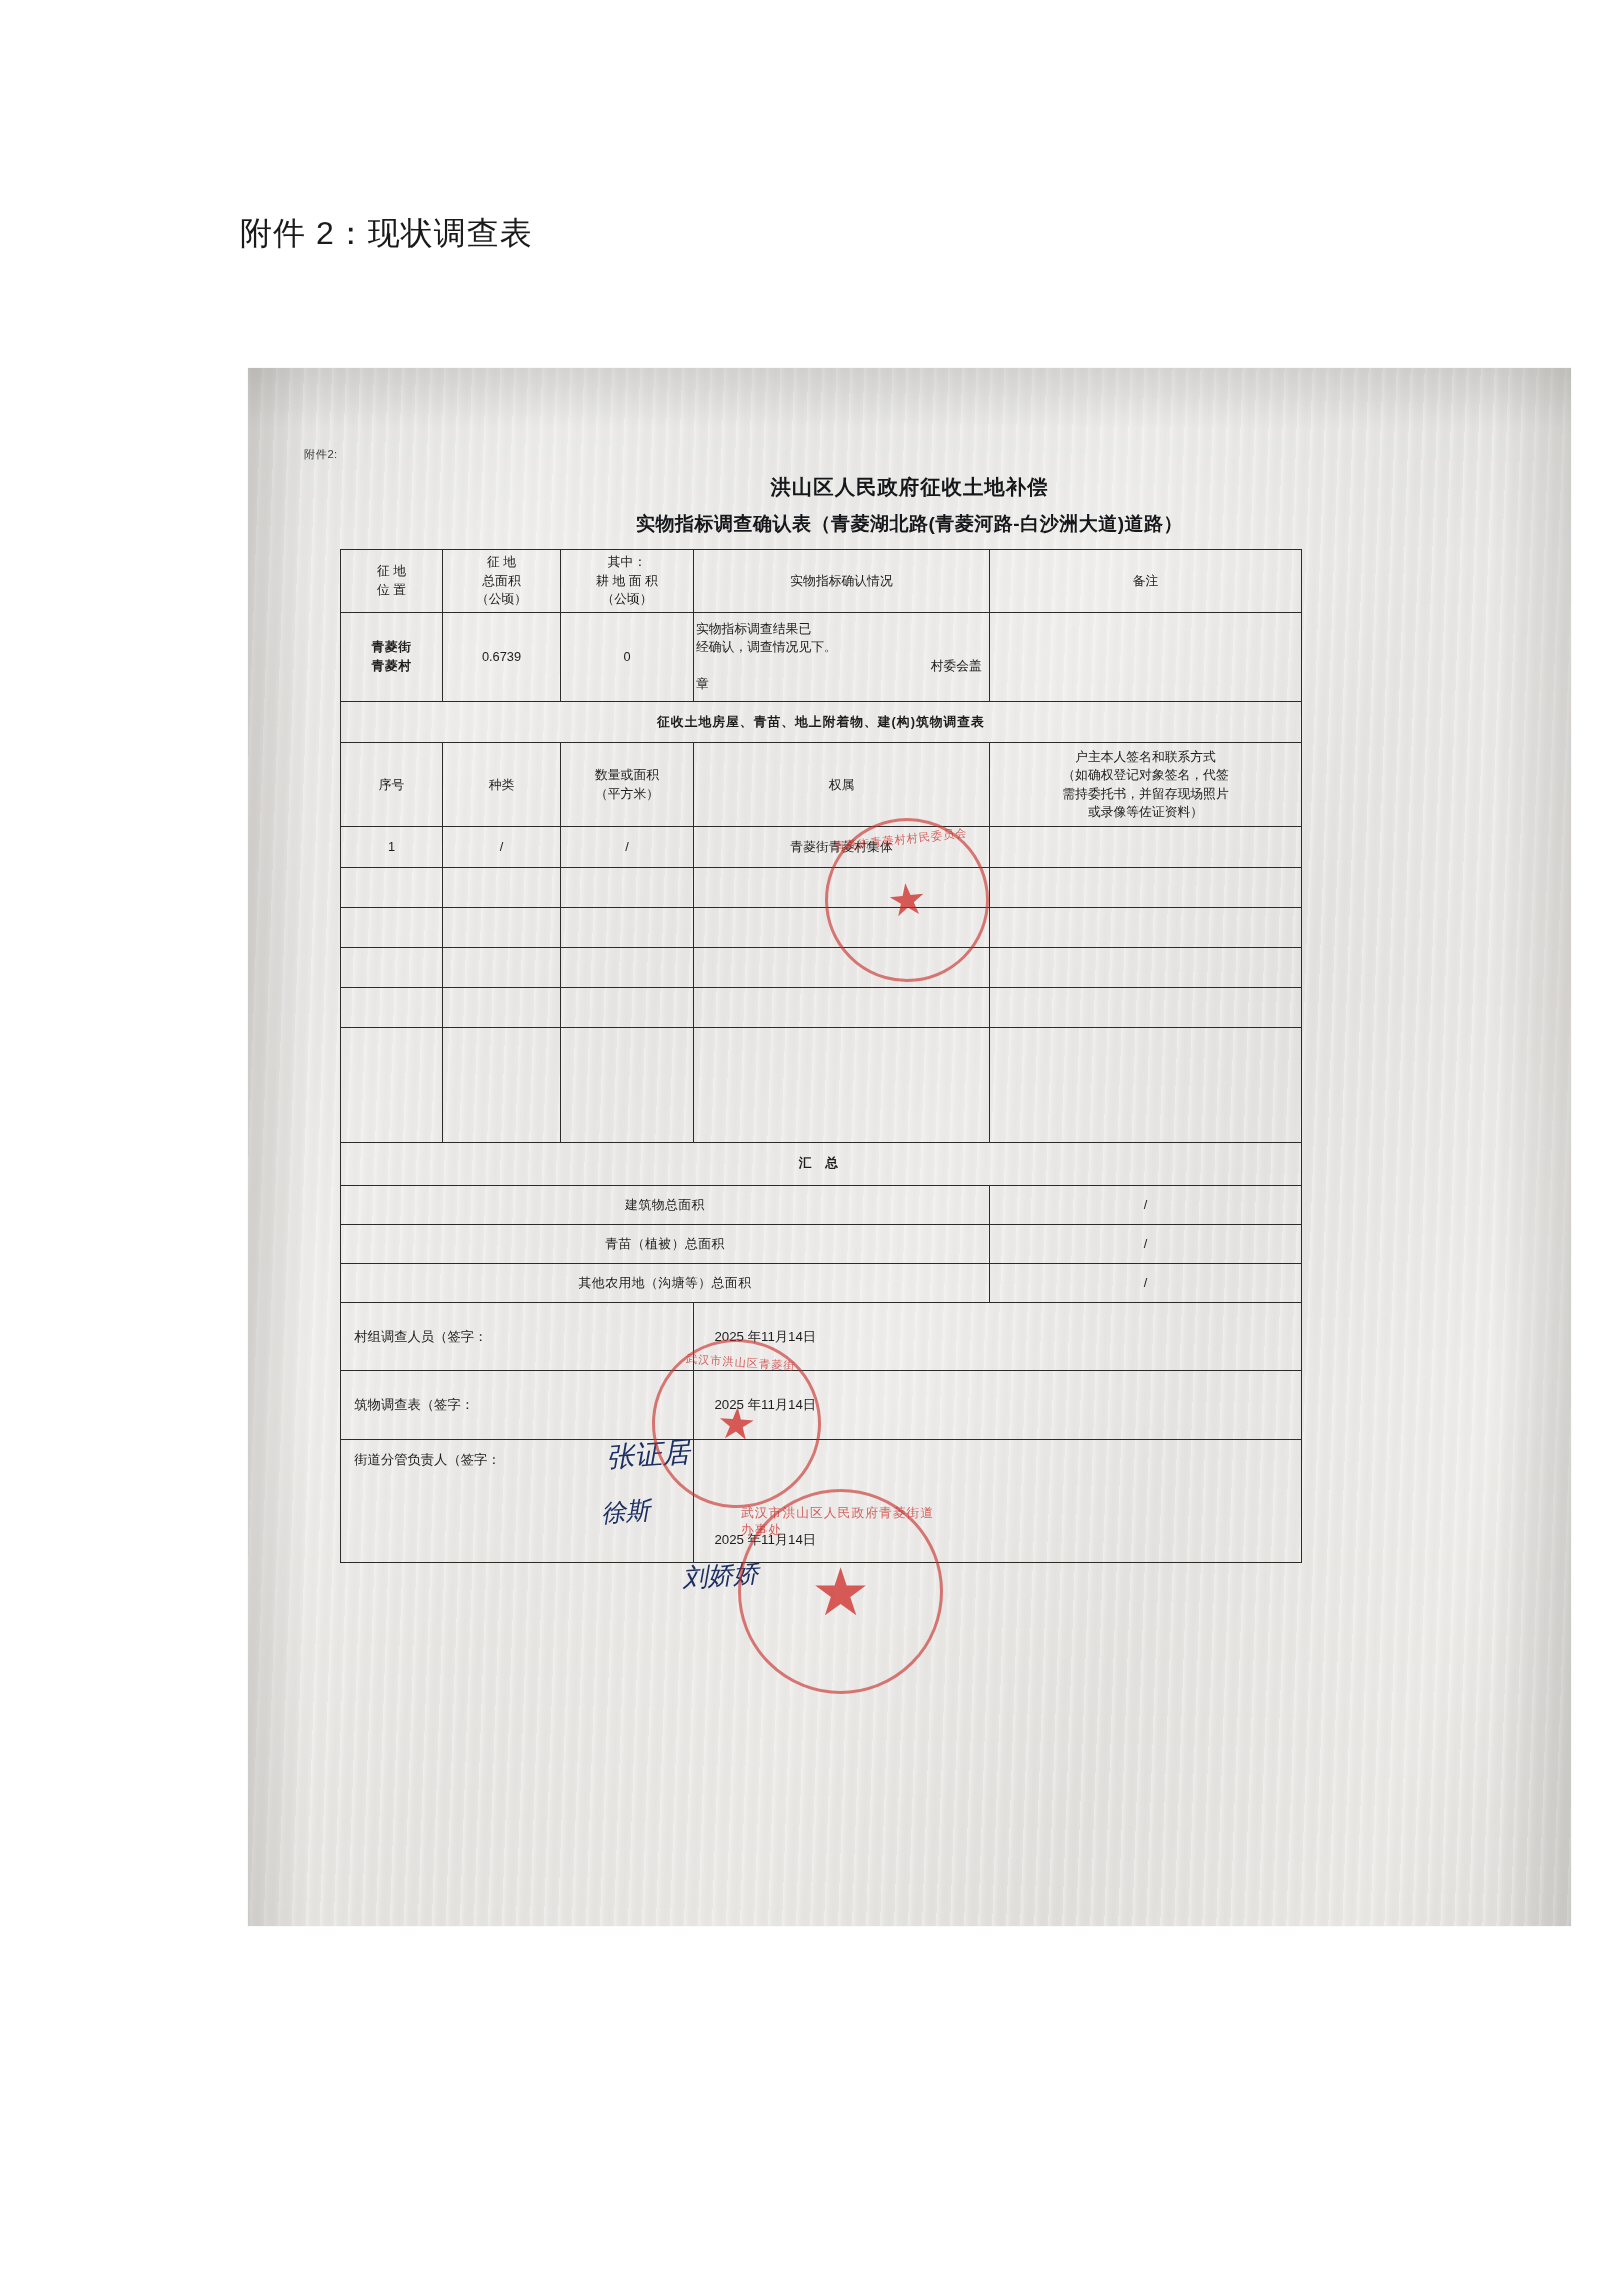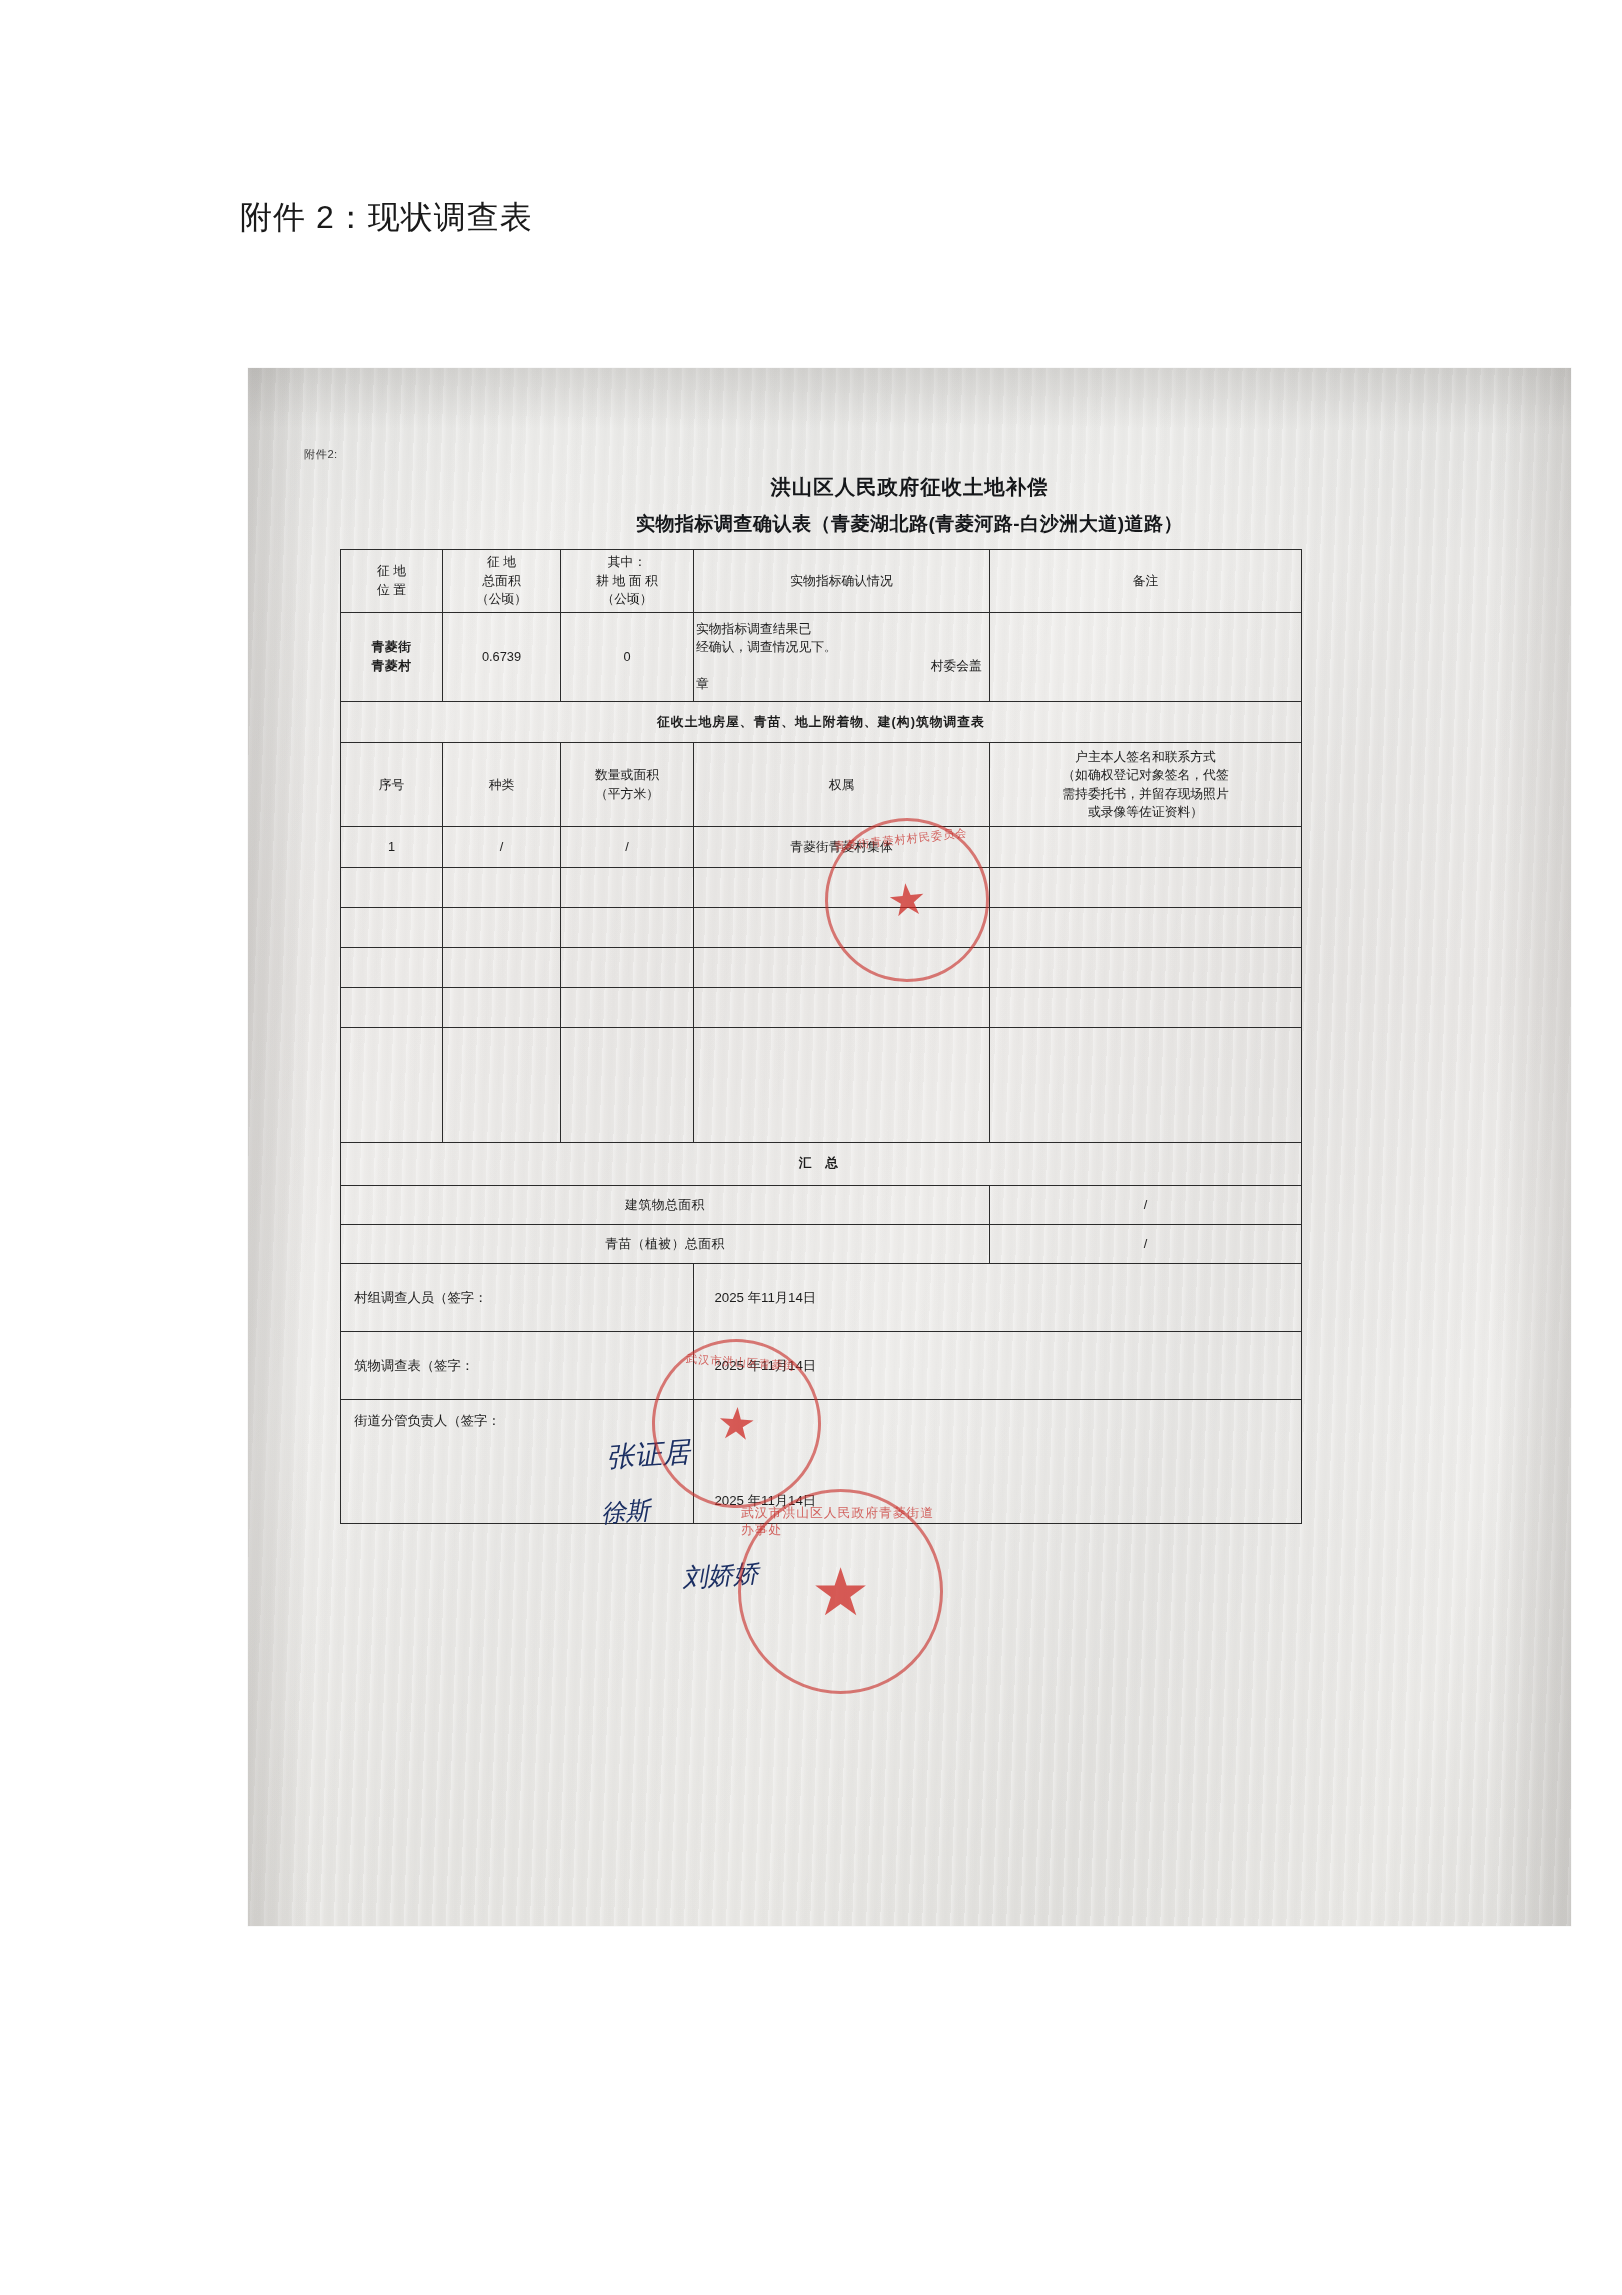--- a/index.html
+++ b/index.html
@@ -16,21 +16,21 @@
     width: 1623px;
     height: 2295px;
     background: #ffffff;
     overflow: hidden;
   }
 
   
   .doc-heading {
     position: absolute;
     left: 240px;
-    top: 196px;
+    top: 212px;
     font-size: 32px;
     letter-spacing: 1px;
     color: #1a1a1a;
     white-space: nowrap;
   }
 
   
   .scan {
     position: absolute;
     left: 248px;
@@ -323,20 +323,24 @@
           <td class="sum-title" colspan="5">汇 总</td>
         </tr>
         <tr>
           <td class="summary-label" colspan="4" style="height:32px">建筑物总面积</td>
           <td>/</td>
         </tr>
         <tr>
           <td class="summary-label" colspan="4" style="height:32px">青苗（植被）总面积</td>
           <td>/</td>
         </tr>
+        <tr>
+          <td class="summary-label" colspan="4" style="height:32px">其他农用地（沟塘等）总面积</td>
+          <td>/</td>
+        </tr>
 
         <tr class="sign-row">
           <td colspan="3">村组调查人员（签字：</td>
           <td colspan="2" class="date-cell">
             <span>2025</span>
             <span>年11月14日</span>
           </td>
         </tr>
         <tr class="sign-row">
           <td colspan="3">筑物调查表（签字：</td>

